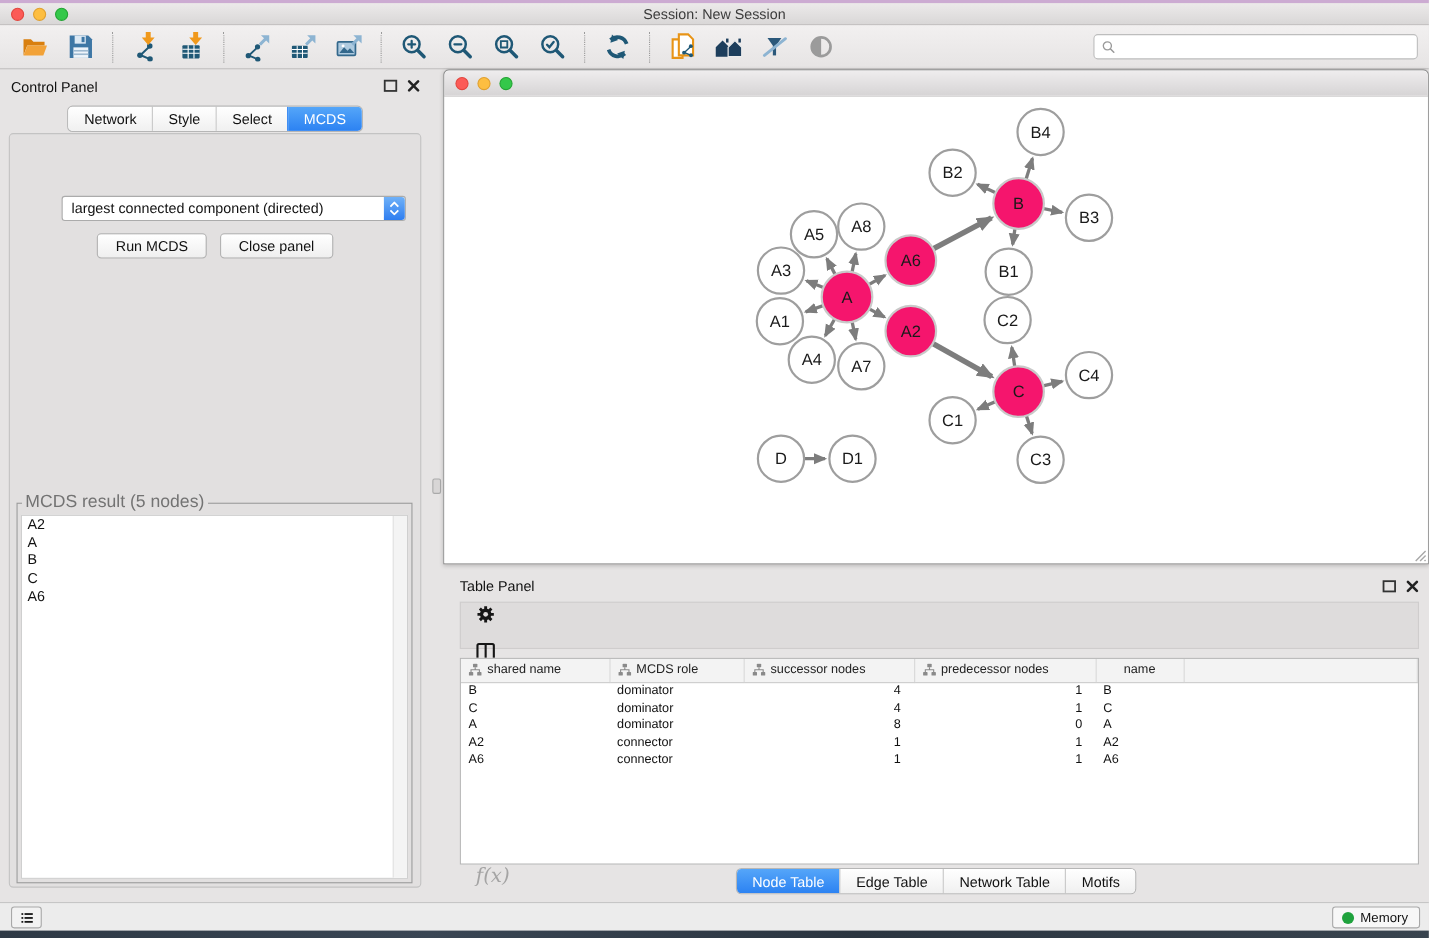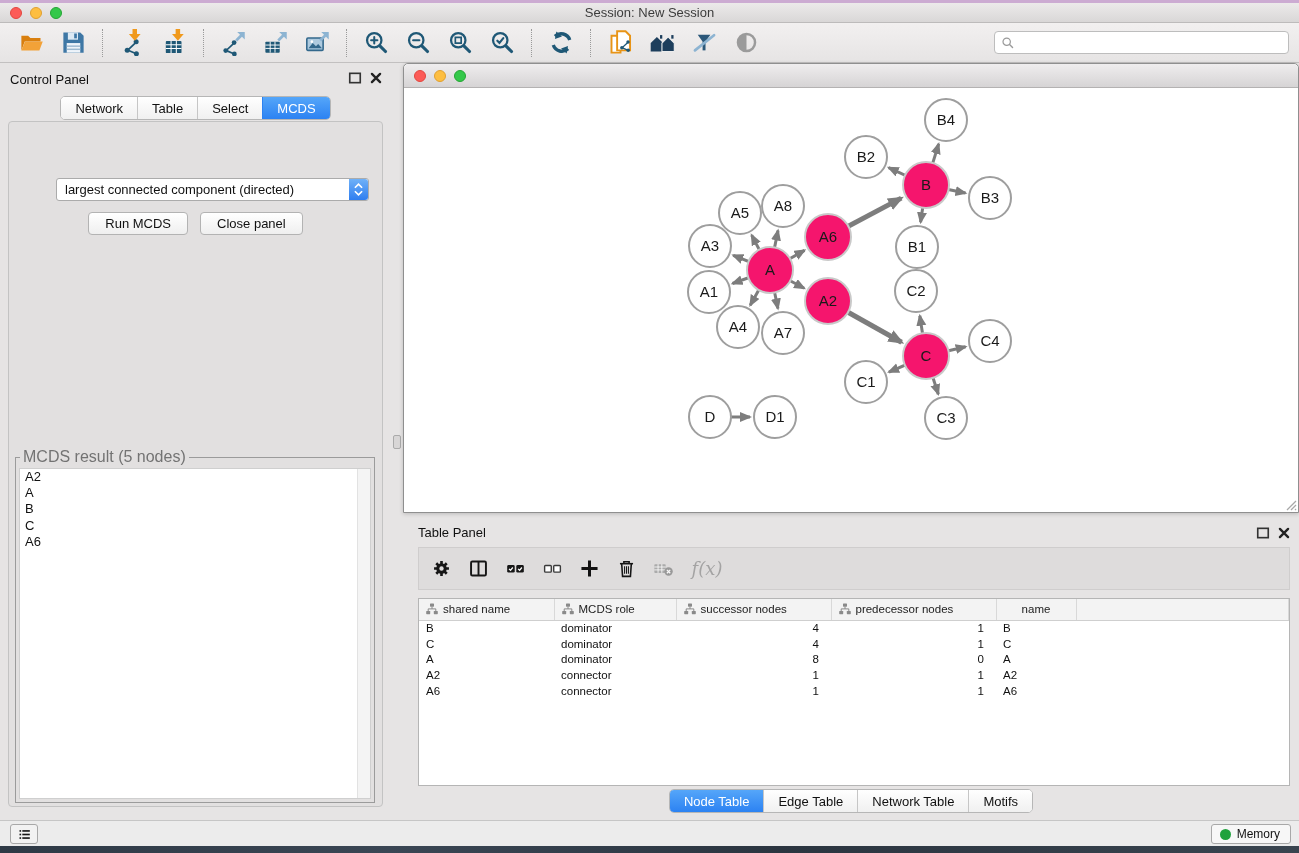--- a/index.html
+++ b/index.html
@@ -81,21 +81,21 @@
   .net-titlebar .title { position:absolute; left:0; right:0; text-align:center; font-size:13px; color:#3c3c3c; }
   .net-canvas { position:absolute; left:0; top:24px; right:0; bottom:0; background:#fff; overflow:hidden; }
   .net-canvas svg.graph { position:absolute; left:0; top:0; }
   .resize-grip { position:absolute; right:1px; bottom:1px; width:13px; height:13px; }
 
   
   .table-panel { position:absolute; left:403px; top:518px; width:896px; height:300px; }
   .tp-head { position:relative; height:28px; display:flex; align-items:center; }
   .tp-head .ph-title { margin-left:15px; font-size:13px; color:#111; }
   .tp-toolbar { position:absolute; left:15px; right:9px; top:29px; height:43px;
-    background:#dedcdc; border:1px solid #cfcdcd; display:flex; align-items:center; gap:13px; padding-left:10px; }
+    background:#dedcdc; border:1px solid #cfcdcd; display:flex; gap:13px; padding-left:10px;flex-direction:column; }
   .tt-btn { width:24px; height:24px; display:flex; align-items:center; justify-content:center; }
   .tt-btn svg { width:21px; height:21px; }
   .tt-btn.dim { opacity:.85; }
   .fx { font-family:"DejaVu Serif",serif; font-style:italic; font-size:18px; color:#9a9a9a; }
 
   .tp-tablewrap { position:absolute; left:15px; right:9px; top:80px; height:188px;
     background:#fff; border:1px solid #b5b5b5; overflow:hidden; }
   table.node-table { border-collapse:collapse; width:100%; table-layout:fixed; }
   table.node-table th { height:21px; background:#f3f3f3; border-bottom:1px solid #cfcfcf; border-right:1px solid #d8d8d8;
     font-weight:normal; font-size:11.5px; color:#222; }
@@ -304,21 +304,21 @@
             <rect x="1.5" y="2" width="9" height="8" fill="none" stroke="#333" stroke-width="1.4"></rect>
           </svg></span>
       <span class="phi"><svg viewBox="0 0 12 12">
             <path d="M2.5 2.5l7 7M9.5 2.5l-7 7" stroke="#222" stroke-width="2" stroke-linecap="round"></path>
           </svg></span>
     </span>
   </div>
   <div class="seg-tabs" style="margin-top:1px;">
     <div class="seg-group" id="control-tabs">
         <div class="seg-tab">Network</div>
-        <div class="seg-tab">Table</div>
+        <div class="seg-tab">Style</div>
         <div class="seg-tab">Select</div>
         <div class="seg-tab active">MCDS</div>
       </div>
   </div>
   <div class="cp-inner">
     <div class="dropdown">
       <span class="dd-text">largest connected component (directed)</span>
       <span class="dd-step">
         <svg viewBox="0 0 10 6">
             <path d="M1 5l4-4 4 4" fill="none" stroke="#fff" stroke-width="1.8"></path>

